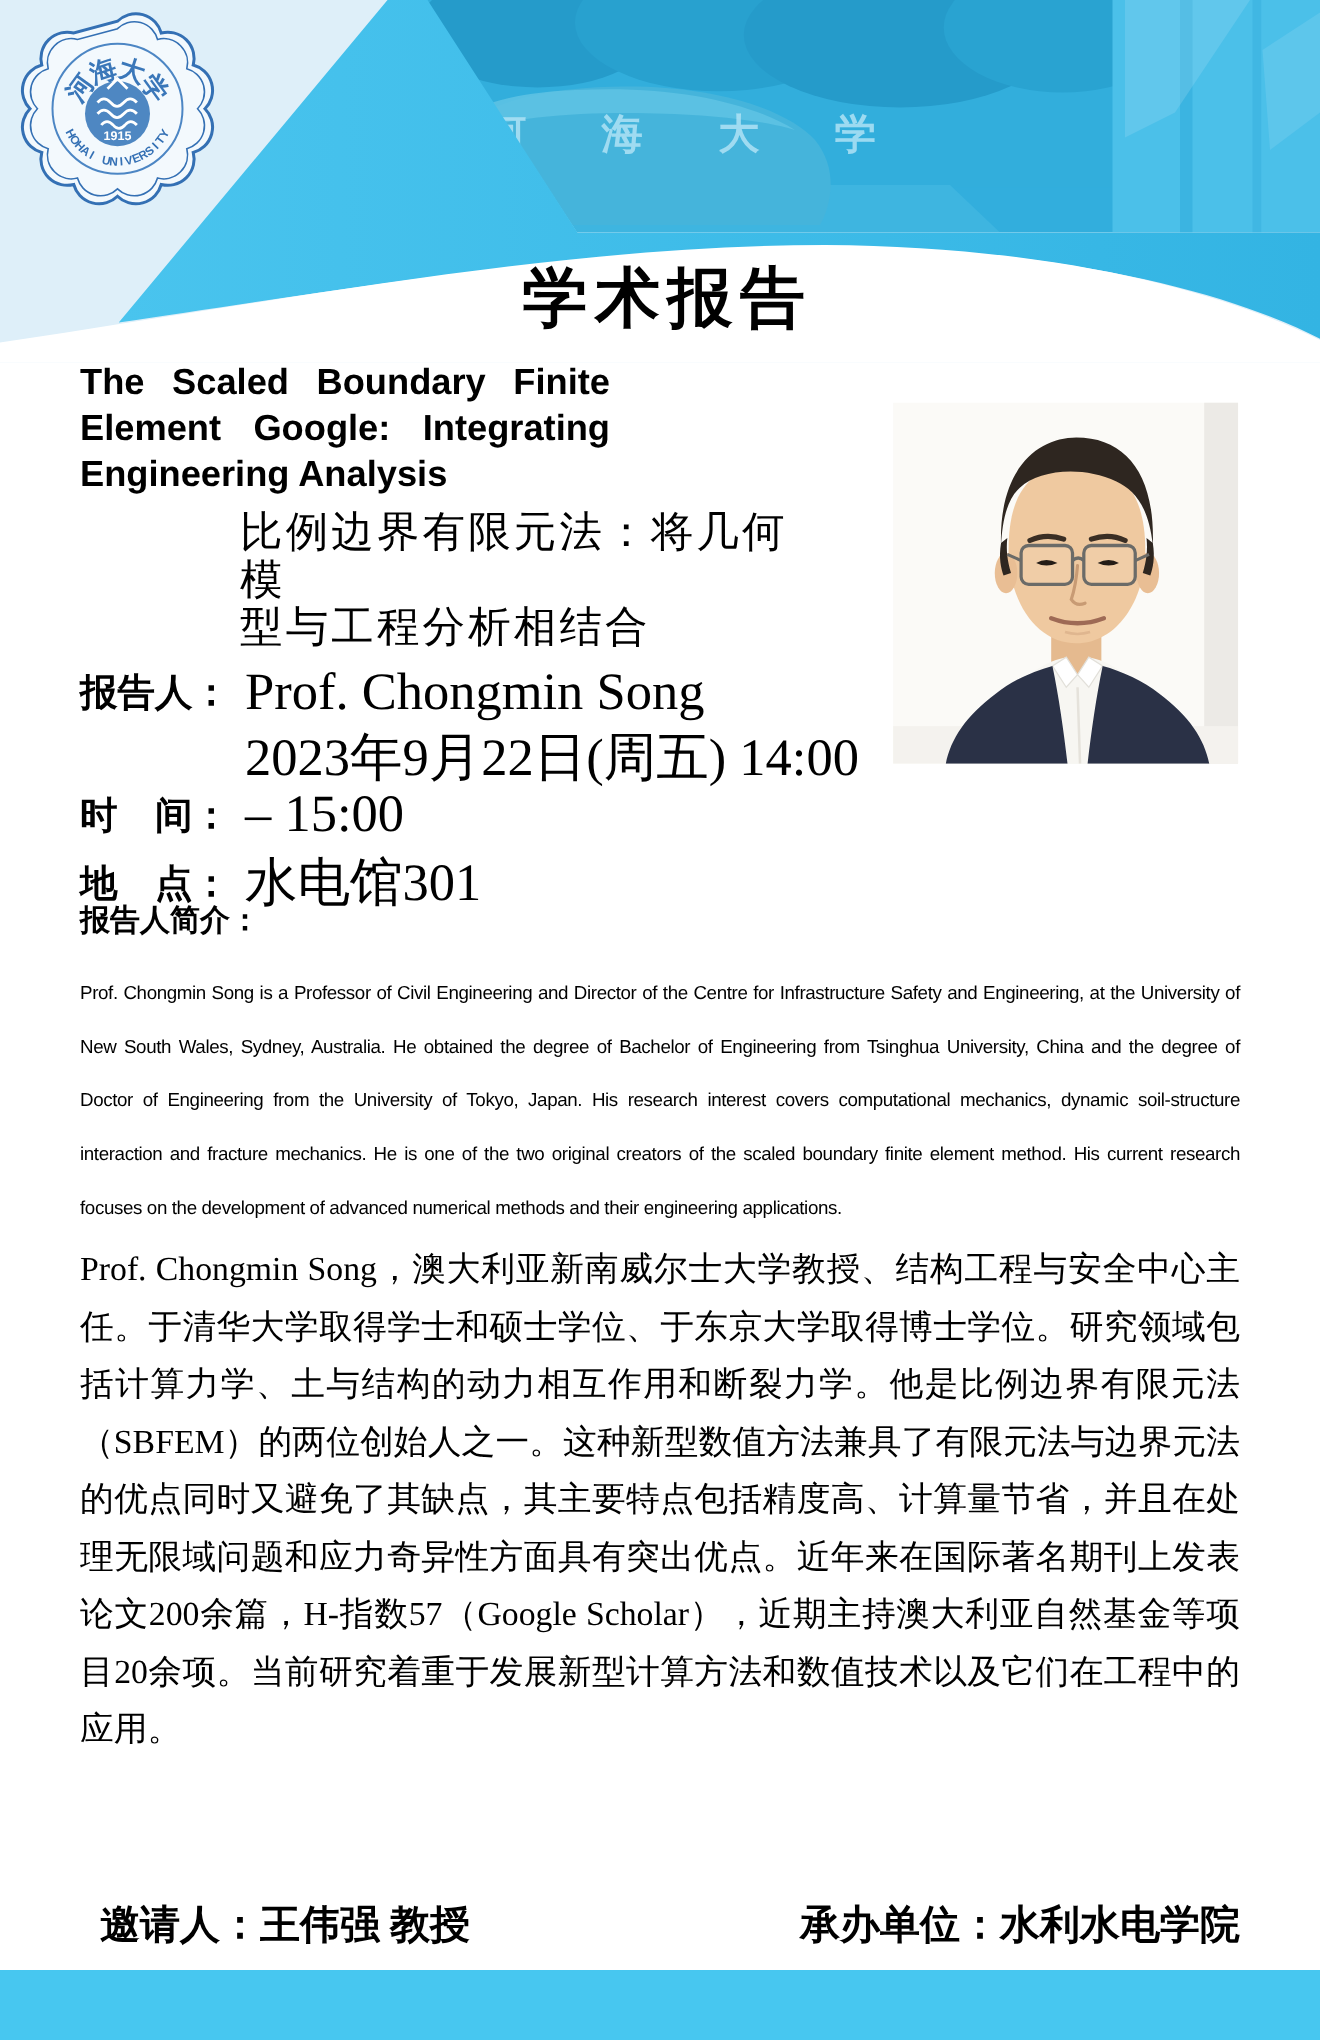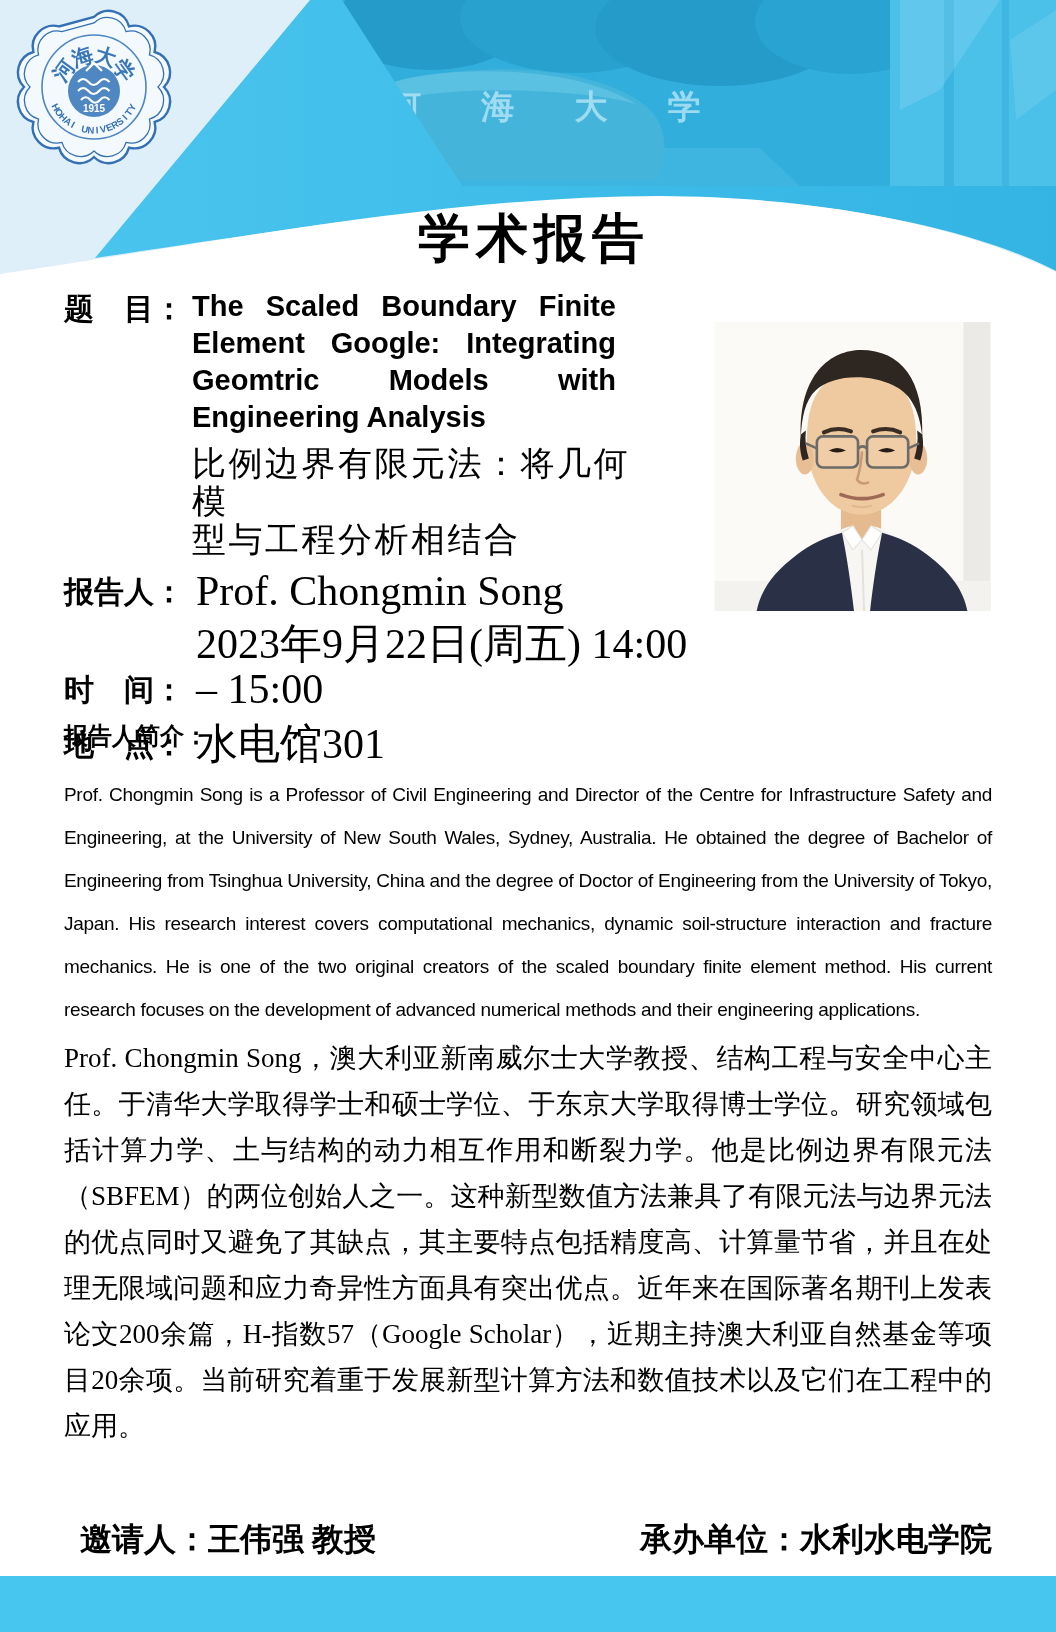--- a/index.html
+++ b/index.html
@@ -14,21 +14,21 @@
   .topic-en{width:424px;font-family:Liberation Sans, sans-serif;
         font-weight:bold;font-size:29px;line-height:37px;}
   .topic-en .title-line{text-align:justify;text-align-last:justify;}
   .topic-en .title-line:last-child{text-align-last:left;}
   .topic-zh{margin-left:128px;width:440px;font-size:34px;line-height:38px;letter-spacing:2.5px;margin-top:9px;}
   .prow{display:flex;align-items:flex-end;margin-top:8px;}
   .prow .lbl{line-height:45px;}
   .pval{font-size:42px;line-height:45px;padding-left:4px;}
   .bio{position:absolute;top:720px;left:64px;width:928px;z-index:4;}
   .bio-heading{font-size:24px;font-weight:bold;margin-bottom:21px;}
-  .bio-en{font-family:"Liberation Sans","DejaVu Sans",sans-serif;font-size:19px;
+  .bio-en{font-family:"Liberation Sans","DejaVu Sans",sans-serif;font-size:15px;
         letter-spacing:-0.3px;line-height:43px;text-align:justify;}
   .bio-zh{font-size:27px;line-height:46px;text-align:justify;margin-top:4px;}
   .footer-row{position:absolute;top:1518px;left:64px;width:928px;display:flex;
         justify-content:space-between;font-size:32px;font-weight:bold;z-index:4;gap:48px;}
   .footer-left{margin-left:16px;}
   .footer-bar{position:absolute;left:0;bottom:0;width:1056px;height:56px;background:#47C7F0;z-index:3;}
   .portrait{position:absolute;left:714px;top:322px;z-index:4;}
   .ring-text text{font-family:"Liberation Sans","DejaVu Sans",sans-serif;font-size:9.5px;
         font-weight:bold;fill:#3470B4;}
   .seal-top text{font-family:"Liberation Serif","DejaVu Serif",serif;font-size:21px;
@@ -117,25 +117,23 @@
           <text transform="translate(113.7,104.4) rotate(-53.7)" text-anchor="middle" dominant-baseline="central">T</text>
           <text transform="translate(117.0,99.2) rotate(-62.0)" text-anchor="middle" dominant-baseline="central">Y</text>
         </g>
     </g>
   </svg>
 
   <div class="main-title">学术报告</div>
 
   <div class="info">
     <div class="row">
-      <div class="lbl">题　目：</div>
       <div class="topic-en">
           <div class="title-line">The Scaled Boundary Finite</div>
           <div class="title-line">Element Google: Integrating</div>
-          <div class="title-line">Geomtric Models with</div>
           <div class="title-line">Engineering Analysis</div>
         </div>
     </div>
     <div class="topic-zh">
         <div class="zh-line">比例边界有限元法：将几何模</div>
         <div class="zh-line">型与工程分析相结合</div>
       </div>
 
     <div class="prow">
       <div class="lbl">报告人：</div>

